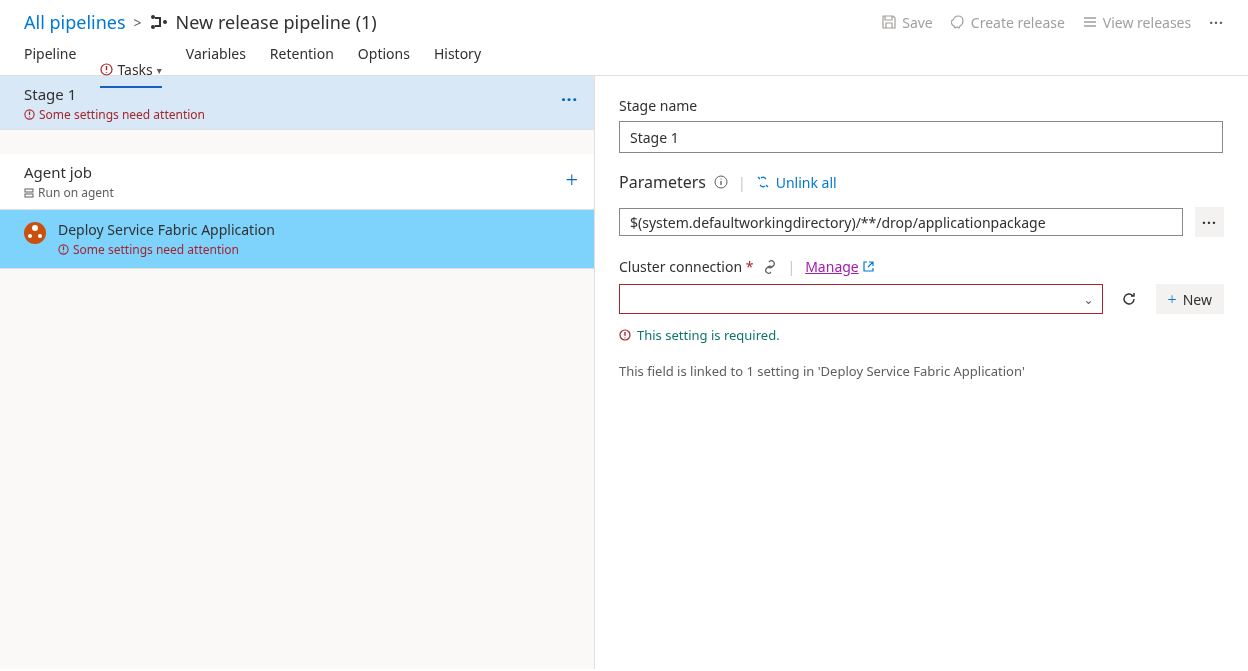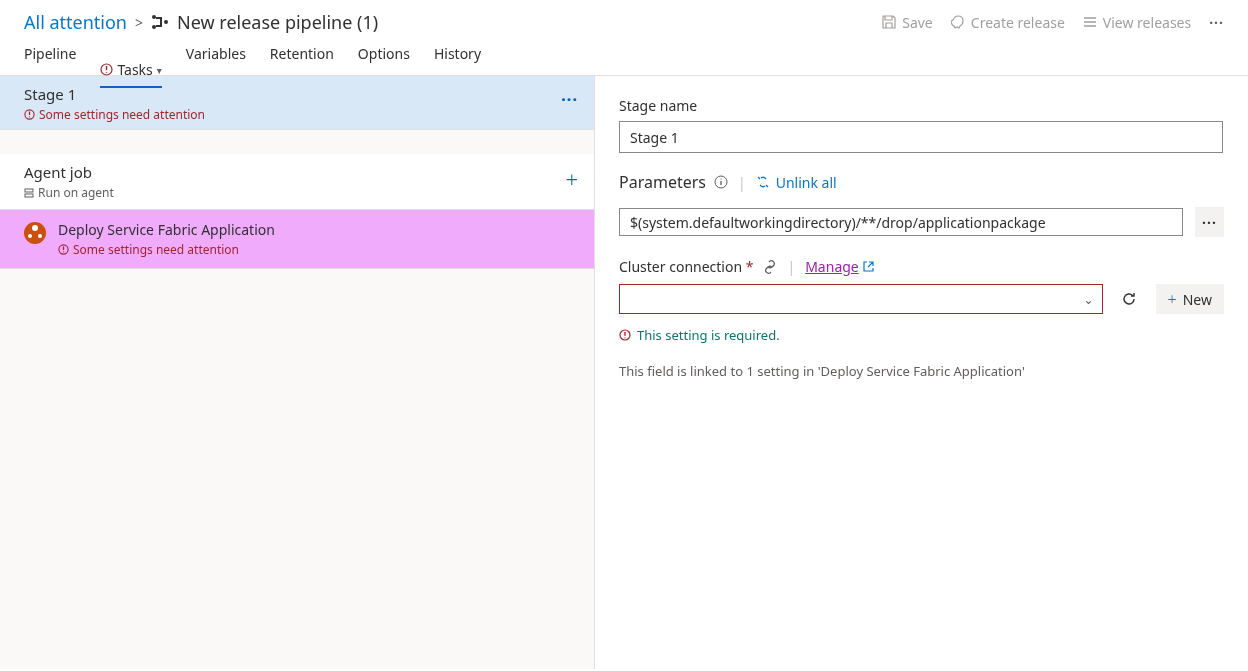--- a/index.html
+++ b/index.html
@@ -77,21 +77,21 @@
     background:#fff;
     border-bottom:1px solid #e1dfdd;
     padding: 8px 16px 8px 24px;
     display:flex; justify-content:space-between; align-items:flex-start;
   }
   .jobrow .jname { font-size:15px; }
   .jobrow .jsub { color:#605e5c; font-size:12px; display:flex; align-items:center; gap:4px; margin-top:2px;}
   .jobrow .plus { color:#0a66c2; font-size:22px; font-weight:300; cursor:pointer; line-height:1; padding-top:6px;}
 
   .taskrow {
-    background:#f0abfc;
+    background:#7dd3fc;
     border-bottom:1px solid #e1dfdd;
     padding: 10px 16px 10px 24px;
     display:flex; align-items:flex-start; gap:12px;
   }
   .taskrow .ticon {
     width:22px; height:22px; background:#ca5010; border-radius:50%;
     position:relative; flex:none; margin-top:2px;
   }
   .taskrow .ticon::before, .taskrow .ticon::after {
     content:""; position:absolute; background:#fff; border-radius:50%;
@@ -141,21 +141,21 @@
     align-items:center; gap:6px; cursor:pointer;
   }
   .errline { color:#0f766e; font-size:13px; display:flex; align-items:center; gap:6px; margin-top:12px;}
   .helpline { color:#605e5c; font-size:13px; margin-top:18px;}
 </style>
 </head>
 <body>
 
 <div class="header">
   <div class="breadcrumbs">
-    <a href="#">All attention</a>
+    <a href="#">All pipelines</a>
     <span class="chev">&gt;</span>
     <span class="pipeicon">
       <svg width="18" height="16" viewBox="0 0 18 16">
           <g fill="#323130">
             <circle cx="3" cy="3" r="2"></circle>
             <circle cx="3" cy="13" r="2"></circle>
             <circle cx="15" cy="8" r="2"></circle>
             <path d="M5 3h4v2H5zM5 11h4v2H5zM9 3v10h2V3z" fill="#323130"></path>
           </g>
         </svg>

